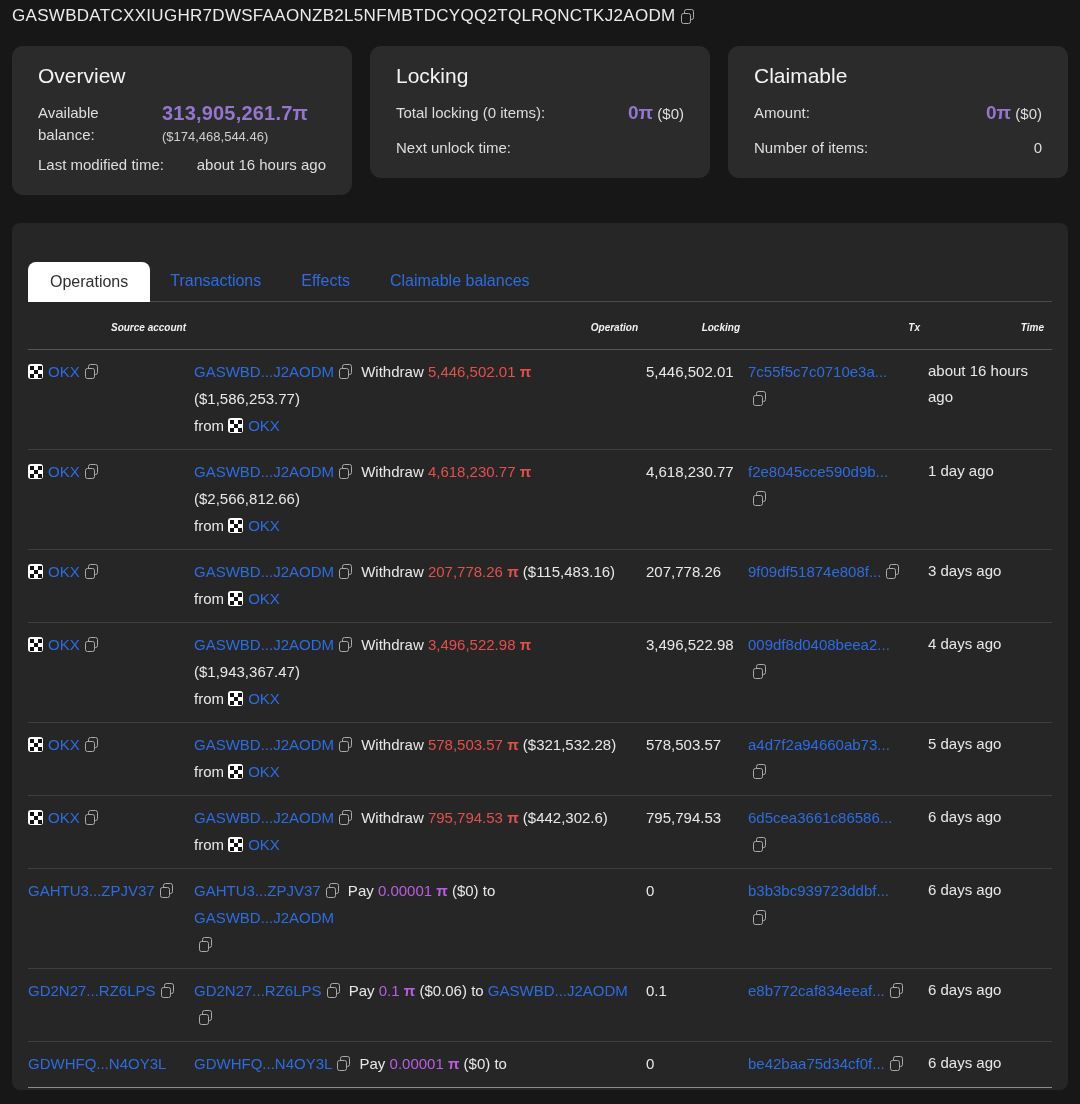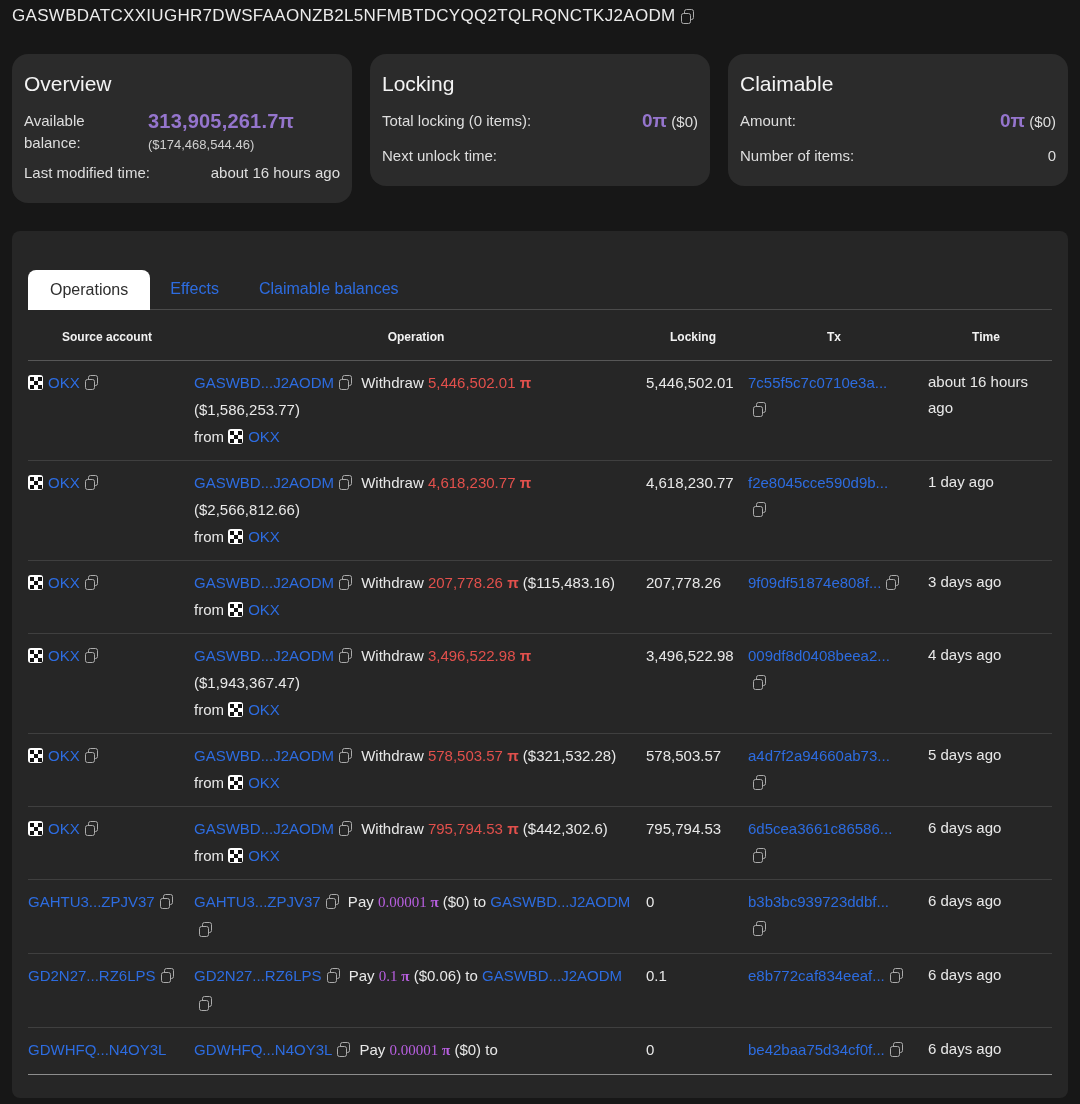--- a/index.html
+++ b/index.html
@@ -12,21 +12,21 @@
   .page { padding:0 12px; }
 
   
   .address-bar {
     padding-top:6px; display:flex; align-items:center;
     font-size:17px; color:#ececec; letter-spacing:.3px;
   }
 
   
   .cards { display:flex; gap:18px; margin-top:20px; align-items:flex-start; }
-  .card { background:#2b2b2b; border-radius:16px; padding:16px 12px 18px; flex:1 1 0;margin-top:8px; }
+  .card { background:#2b2b2b; border-radius:11px; padding:16px 26px 18px; flex:1 1 0; }
   .card-title { font-size:21px; color:#f3f3f3; margin:2px 0 14px; font-weight:400; }
   .kv { display:flex; justify-content:space-between; font-size:15px; color:#dedede; margin-bottom:13px; line-height:21px; }
   .kv:last-child { margin-bottom:2px; }
   .balance-row { display:flex; margin-bottom:8px; }
   .balance-label { width:92px; font-size:15px; color:#dedede; line-height:22px; }
   .balance-val { margin-left:32px; }
   .big-purple { font-size:20px; font-weight:700; color:#9575cd; letter-spacing:.2px; }
   .usd { font-size:13px; color:#cfcfcf; margin-top:4px; }
   .pi-val { font-size:19px; font-weight:700; color:#9575cd; }
   .pi-usd { font-size:15px; color:#dedede; font-weight:400; }
@@ -40,34 +40,34 @@
   .tab { font-size:16px; padding:11px 20px; color:#2d6ce0; cursor:pointer; white-space:nowrap; }
   .tab.active {
     background:#ffffff; color:#2e2e2e; border-radius:8px 8px 0 0;
     margin-bottom:-1px; padding:11px 22px;
   }
 
   
   table { width:100%; border-collapse:collapse; table-layout:fixed; }
   col.c-source{width:166px;} col.c-op{width:452px;} col.c-amt{width:102px;} col.c-tx{width:180px;} col.c-time{width:auto;}
   th {
-    text-align:center; font-size:12px; font-weight:700; color:#f2f2f2;
-    padding:6px 8px 16px 0; border-bottom:1px solid #575757;
+    text-align:right; font-size:10px; font-weight:700; color:#f2f2f2;
+    padding:6px 8px 16px 0; border-bottom:1px solid #575757;font-style:italic;
   }
   td {
     vertical-align:top; padding:8px 8px 10px 0; font-size:15px;
     line-height:27px; border-bottom:1px solid #3f3f3f; color:#e8e8e8;
     overflow-wrap:break-word;
   }
   tr:last-child td { border-bottom:1px solid #8d8d8d; }
   td.time-cell { line-height:26px; }
 
   .lnk { color:#2d6ce0; cursor:pointer; }
   .seg-red { color:#e2504c; }
-  .seg-pay { color:#b85fe0;font-family:Liberation Serif, serif; }
+  .seg-pay { color:#b85fe0; }
   .pi-sym { font-weight:700; }
 
   
   .copy-icon { position:relative; display:inline-block; width:13px; height:15px; margin:0 5px; vertical-align:-2px; cursor:pointer; }
   .copy-icon::before { content:""; position:absolute; right:0; top:0; width:8px; height:9px; border:1.4px solid #ababab; border-radius:2.5px; }
   .copy-icon::after  { content:""; position:absolute; left:0; bottom:0; width:8px; height:9px; border:1.4px solid #ababab; border-radius:2.5px; background:#262626; }
   .address-bar .copy-icon::after { background:#171717; }
 
   
   .okx-icon {
@@ -130,20 +130,21 @@
         <span>0</span>
       </div>
     </div>
 
   </div>
 
   <div class="panel">
 
     <div class="tabs">
       <span class="tab active">Operations</span>
+      <span class="tab">Transactions</span>
       <span class="tab">Effects</span>
       <span class="tab">Claimable balances</span>
     </div>
 
     <table>
       <colgroup>
         <col class="c-source">
           <col class="c-op">
           <col class="c-amt">
           <col class="c-tx">

